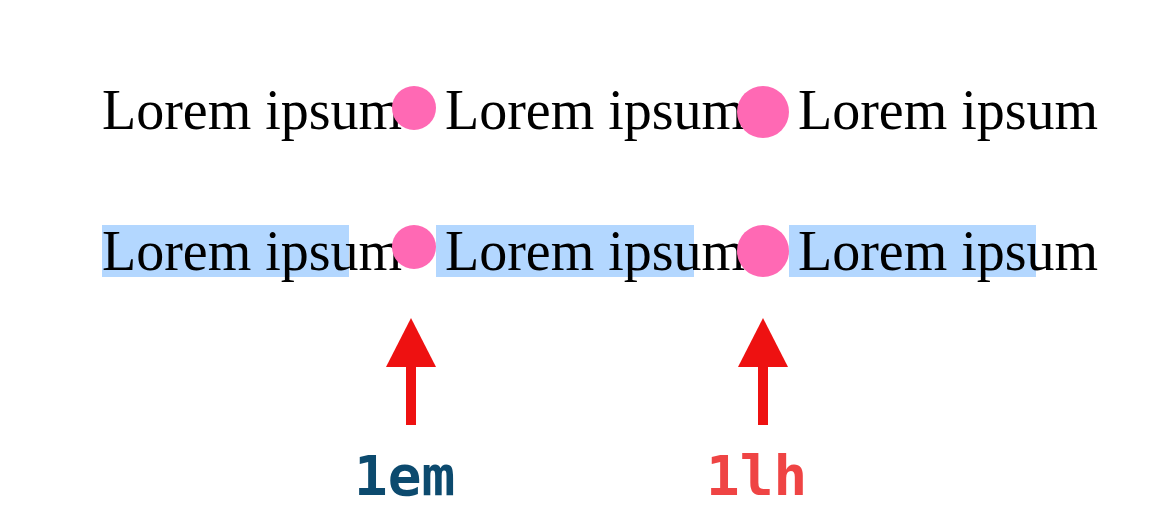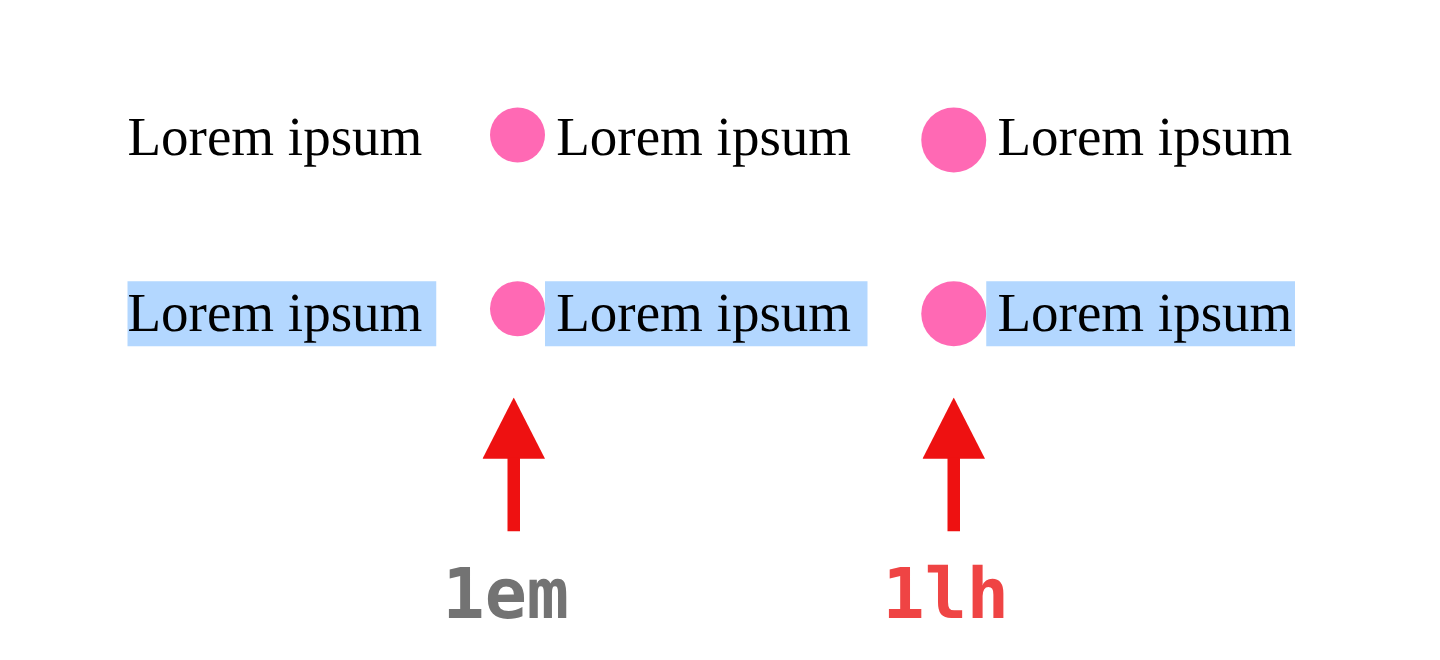--- a/index.html
+++ b/index.html
@@ -19,21 +19,21 @@
       left: 0;
       width: 1152px;
       height: 60px;
     }
     .item {
       position: absolute;
       height: 52px;
     }
     .text {
       position: absolute;
-      font-size: 44px;
+      font-size: 56px;
       line-height: 52px;
       color: #000000;
       white-space: nowrap;
       top: 0;
     }
     .hl .text {
       background: #b3d7ff;
     }
     .dot {
       position: absolute;
@@ -95,14 +95,14 @@
 
 <svg class="arrow" style="left:386px; top:318px;" width="50" height="108" viewBox="0 0 50 108">
   <polygon points="25,0 50,49 0,49" fill="#ee1111"></polygon>
   <rect x="20" y="48" width="10" height="59" fill="#ee1111"></rect>
 </svg>
 <svg class="arrow" style="left:738px; top:318px;" width="50" height="108" viewBox="0 0 50 108">
   <polygon points="25,0 50,49 0,49" fill="#ee1111"></polygon>
   <rect x="20" y="48" width="10" height="59" fill="#ee1111"></rect>
 </svg>
 
-<div class="label" style="left:354px; top:446px; color:#737373;">1em</div>
+<div class="label" style="left:354px; top:446px; color:#0c4a6e;">1em</div>
 <div class="label" style="left:706px; top:446px; color:#ef4444;">1lh</div>
 
 </body></html>

